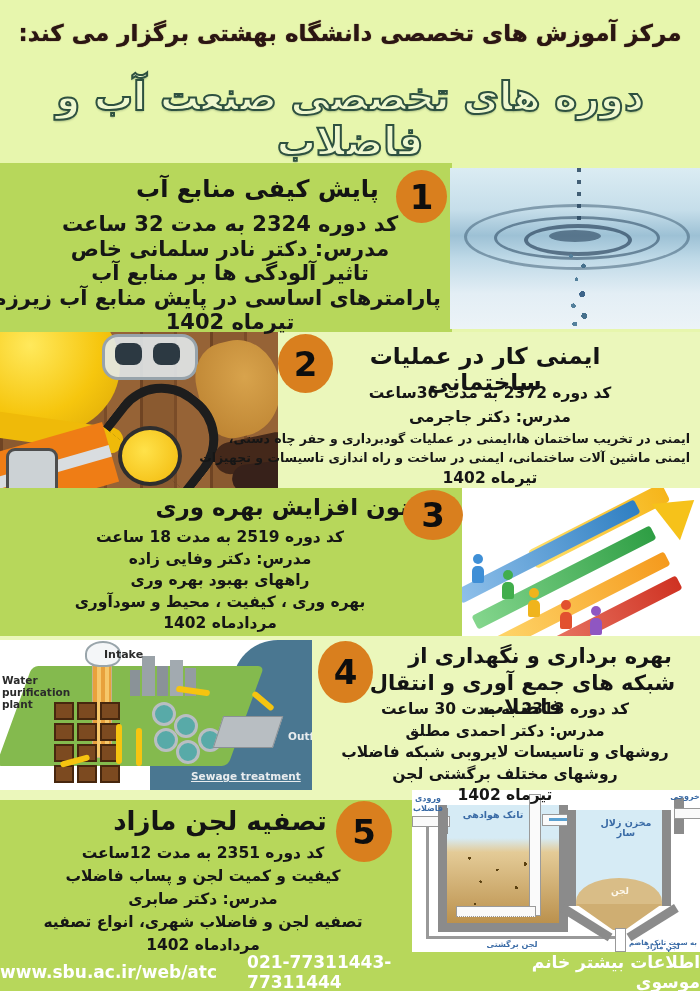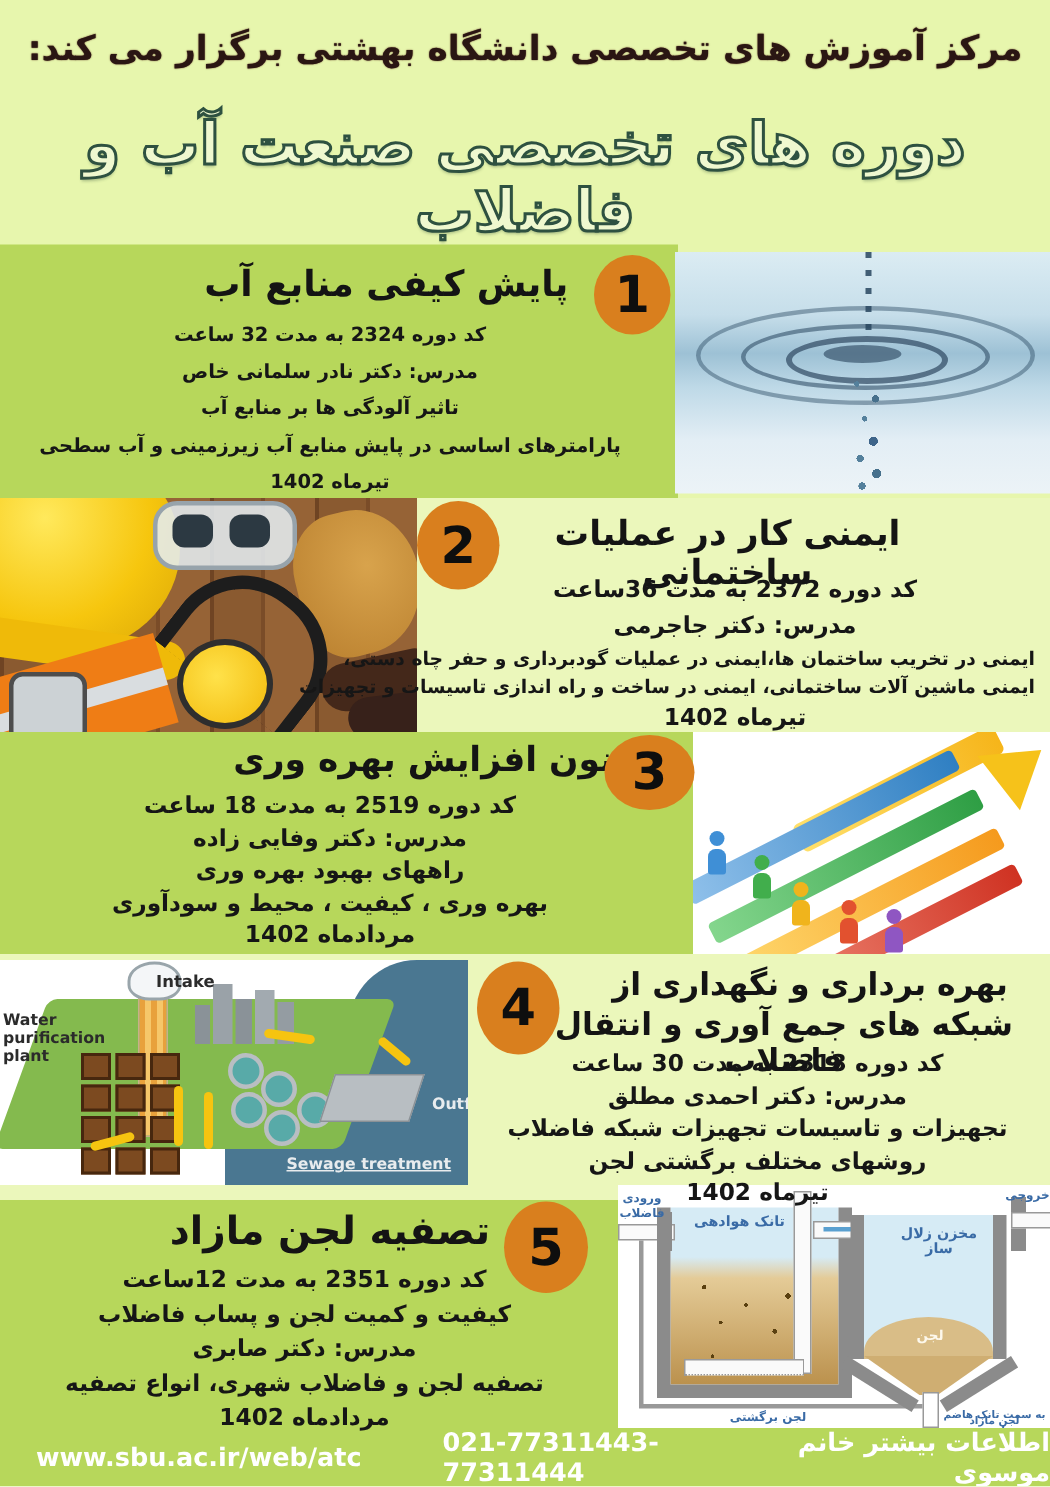--- a/index.html
+++ b/index.html
@@ -122,21 +122,21 @@
   .conn-pipe::after{content:"";position:absolute;left:6px;top:3px;width:20px;height:3px;background:#5aa0d0;}
   .outlet-g{position:absolute;left:262px;top:8px;width:10px;height:36px;background:#8b8b8b;}
   .outlet-pipe{position:absolute;left:262px;top:18px;width:26px;height:9px;background:#fafafa;border:1px solid #999999;}
   .ret-line{position:absolute;left:14px;top:146px;width:196px;height:3px;background:#999999;}
   .ret-v{position:absolute;left:14px;top:34px;width:3px;height:114px;background:#999999;}
   .lb{position:absolute;font-size:8px;font-weight:bold;color:#3a6ba6;direction:rtl;text-align:center;line-height:10px;}
   
   .footer{position:absolute;left:0;top:952px;width:700px;height:39px;background:#b7d75b;
     display:flex;flex-direction:row;justify-content:center;align-items:center;gap:30px;
     direction:rtl;color:#ffffff;font-weight:bold;font-size:17px;}
-  .ltr{direction:ltr;unicode-bidi:embed;padding-left:24px;}
+  .ltr{direction:ltr;unicode-bidi:embed;}
 </style>
 </head>
 <body>
 
 <div class="poster">
 
   <div class="h-line1">مرکز آموزش های تخصصی دانشگاه بهشتی برگزار می کند:</div>
   <div class="h-line2">دوره های تخصصی  صنعت آب و فاضلاب</div>
 
   <div class="band" style="left:0;top:163px;width:452px;height:169px;"></div>
@@ -145,21 +145,21 @@
     <div class="ripple r2"></div>
     <div class="ripple r3"></div>
     <div class="r-core"></div>
     <div class="drop-stream"></div>
     <div class="bubble-col"></div>
   </div>
   <div class="num-circle" style="left:396px;top:170px;width:51px;height:53px;">
     <span>1</span>
   </div>
   <div class="title" style="left:125px;top:175px;width:265px;font-size:24px;">پایش کیفی منابع آب</div>
-  <div class="body-block" style="left:9px;top:212px;width:422px;font-size:13px;line-height:24.5px;">
+  <div class="body-block" style="left:19px;top:212px;width:422px;font-size:21px;line-height:24.5px;">
     <div>کد دوره 2324   به مدت 32 ساعت</div>
     <div>مدرس: دکتر نادر سلمانی خاص</div>
     <div>تاثیر آلودگی ها بر منابع آب</div>
     <div>پارامترهای اساسی در پایش منابع آب زیرزمینی و آب سطحی</div>
     <div>تیرماه 1402</div>
   </div>
 
   <div class="lightbg" style="left:0;top:332px;width:700px;height:156px;"></div>
   <div class="photo2">
     <div class="hat"></div>
@@ -257,21 +257,21 @@
     <div class="plb" style="left:191px;top:130px;font-size:10.5px;color:#e8ecee;text-decoration:underline;">Sewage treatment</div>
   </div>
   <div class="num-circle" style="left:318px;top:641px;width:55px;height:62px;">
     <span>4</span>
   </div>
   <div class="title" style="left:390px;top:644px;width:300px;font-size:21px;">بهره برداری و نگهداری از</div>
   <div class="title" style="left:350px;top:671px;width:345px;font-size:21px;">شبکه های جمع آوری و انتقال فاضلاب</div>
   <div class="body-block" style="left:330px;top:699px;width:350px;font-size:15.5px;line-height:21.5px;text-align:center;">
     <div>کد دوره 2313 به مدت 30 ساعت</div>
     <div>مدرس: دکتر احمدی مطلق</div>
-    <div>تجهیزات و تاسیسات تجهیزات شبکه فاضلاب</div>
+    <div>روشهای و تاسیسات لایروبی شبکه فاضلاب</div>
     <div>روشهای مختلف برگشتی لجن</div>
     <div style="position:relative;z-index:6;">تیرماه 1402</div>
   </div>
 
   <div class="white5">
     <div class="ret-v"></div>
     <div class="ret-line"></div>
     <div class="tk-left"></div>
     <div class="aer-pipe-v"></div>
     <div class="aer-pipe-h"></div>

